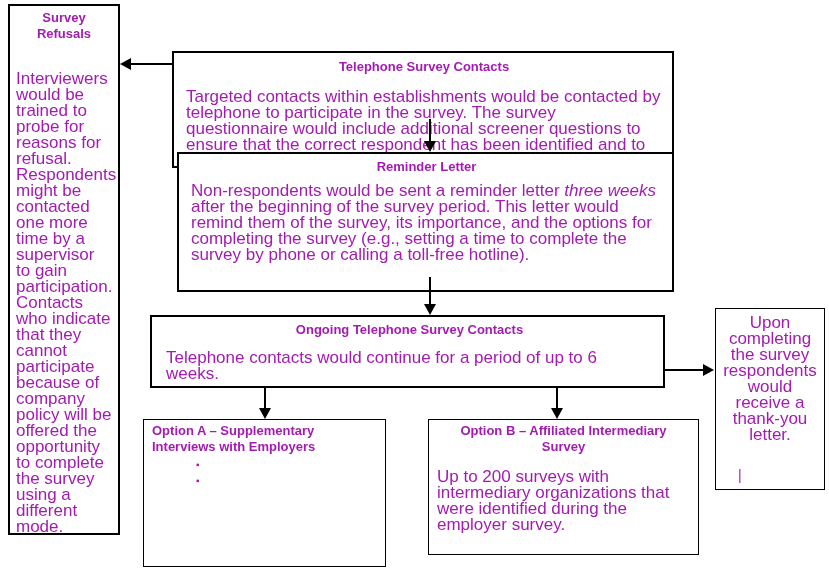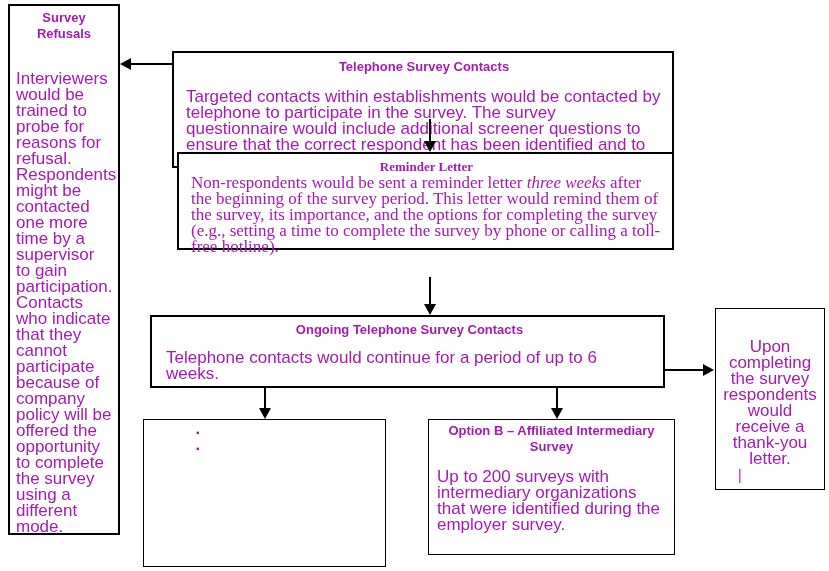--- a/index.html
+++ b/index.html
@@ -59,50 +59,51 @@
     <div class="box-title">Survey Refusals</div>
     <div class="body-text" style="margin-top:29px;">Interviewers would be trained to probe for reasons for refusal.  Respondents might be contacted one more time by a supervisor to gain participation.</div>
     <div class="body-text" style="margin-top:0;">Contacts who indicate that they cannot participate because of company policy will be offered the opportunity to complete the survey using a different mode.</div>
   </div>
 
   <div class="box b2" style="left:172px; top:3px; width:502px; height:117px; padding:6px 10px 4px 12px;margin-top:48px;">
     <div class="box-title">Telephone Survey Contacts</div>
     <div class="body-text" style="margin-top:14px;">Targeted contacts within establishments would be contacted by telephone to participate in the survey.  The survey questionnaire would include additional screener questions to ensure that the correct respondent has been identified and to allow for multiple respondents, if necessary.</div>
   </div>
 
-  <div class="box b2" style="left:177px; top:152px; width:497px; height:98px; padding:5px 10px 4px 12px;font-family:Liberation Serif, serif;">
+  <div class="box b2" style="left:177px; top:152px; width:497px; height:140px; padding:5px 10px 4px 12px;">
     <div class="box-title">Reminder Letter</div>
-    <div class="body-text" style="margin-top:0;">
+    <div class="body-text" style="margin-top:8px;">
       <span>Non-respondents would be sent a reminder letter </span><i>three weeks</i><span> after the beginning of the survey period.  This letter would remind them of the survey, its importance, and the options for completing the survey (e.g., setting a time to complete the survey by phone or calling a toll-free hotline).</span>
     </div>
   </div>
 
   <div class="box b2" style="left:150px; top:315px; width:515px; height:73px; padding:5px 10px 4px 14px;">
     <div class="box-title">Ongoing Telephone Survey Contacts</div>
     <div class="body-text" style="margin-top:12px;">Telephone contacts would continue for a period of up to 6 weeks.</div>
   </div>
 
   <div class="box" style="left:143px; top:419px; width:243px; height:148px; padding:3px 6px 3px 8px;">
+    <div class="box-title left-title">Option A – Supplementary Interviews with Employers</div>
     <ul class="bullet-list">
       <li class="bullet-item">
         <span class="bullet-glyph">▪</span>
       </li>
       <li class="bullet-item">
         <span class="bullet-glyph">▪</span>
       </li>
     </ul>
   </div>
 
-  <div class="box" style="left:428px; top:419px; width:247px; height:136px; padding:3px 8px;">
+  <div class="box" style="left:428px; top:419px; width:271px; height:136px; padding:3px 8px;">
     <div class="box-title">Option B – Affiliated Intermediary Survey</div>
     <div class="body-text" style="margin-top:14px;">Up to 200 surveys with intermediary organizations that were identified during the employer survey.</div>
   </div>
 
   <div class="box" style="left:715px; top:308px; width:110px; height:182px; padding:6px 4px;">
-    <div class="body-text centered" style="margin-top:24px;">Upon completing the survey respondents would receive a thank-you letter.</div>
+    <div class="body-text centered" style="">Upon completing the survey respondents would receive a thank-you letter.</div>
     <span class="cursor-mark">|</span>
   </div>
 
   <div class="line" style="left:130px; top:63px; width:42px; height:2px;"></div>
   <div class="arr arr-left" style="left:120px; top:58px;"></div>
 
   <div class="line" style="left:429px; top:119px; width:2px; height:23px;"></div>
   <div class="arr arr-down" style="left:424px; top:141px;"></div>
 
   <div class="line" style="left:429px; top:277px; width:2px; height:27px;"></div>

